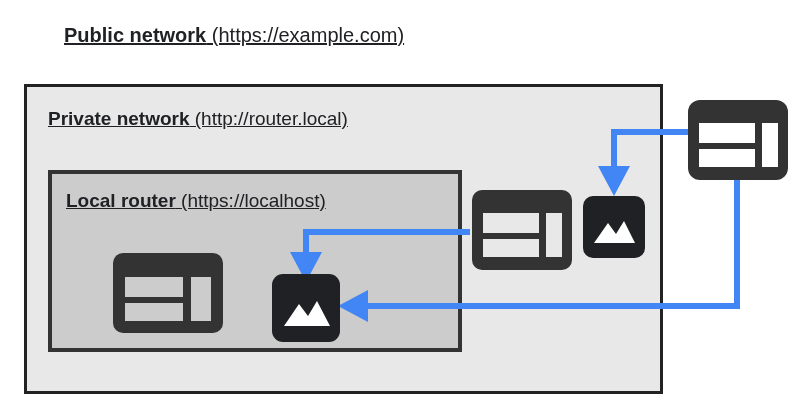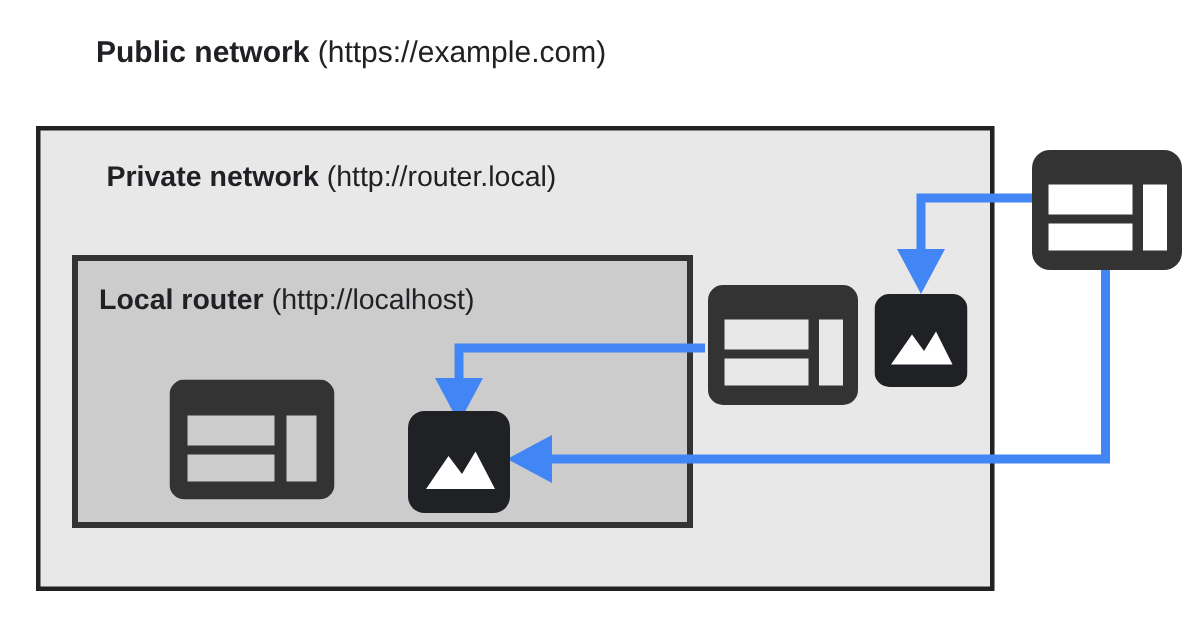--- a/index.html
+++ b/index.html
@@ -45,26 +45,27 @@
     border: 4px solid #333333;
   }
 
   
   .zone-label {
     position: absolute;
     color: #202124;
     font-size: 19px;
     line-height: 22px;
     white-space: nowrap;
+    text-decoration: underline;
   }
   .zone-label .strong { font-weight: 700; }
   .zone-label .plain  { font-weight: 400; }
 
   .label-public  { left: 64px;  top: 24px;  font-size: 20px; }
-  .label-private { left: 71px;  top: 108px; }
+  .label-private { left: 48px;  top: 108px; }
   .label-local   { left: 66px;  top: 190px; }
 
   
   .icon {
     position: absolute;
   }
   .icon svg { display: block; }
 
   
   #wires {
@@ -87,21 +88,21 @@
 
   <div class="zone zone-private"></div>
 
   <div class="zone-label label-private">
     <span class="strong">Private network</span><span class="plain"> (http://router.local)</span>
   </div>
 
   <div class="zone zone-local"></div>
 
   <div class="zone-label label-local">
-    <span class="strong">Local router</span><span class="plain"> (http://localhost)</span>
+    <span class="strong">Local router</span><span class="plain"> (https://localhost)</span>
   </div>
 
   <svg id="wires" viewBox="0 0 800 420">
 
     <g>
       <path d="M 470 232 L 306 232 L 306 258" fill="none" stroke="#4285F4" stroke-width="6" stroke-linecap="butt" stroke-linejoin="miter"></path>
       <polygon points="306,282 290,252 322,252" fill="#4285F4"></polygon>
     </g>
 
     <g>

